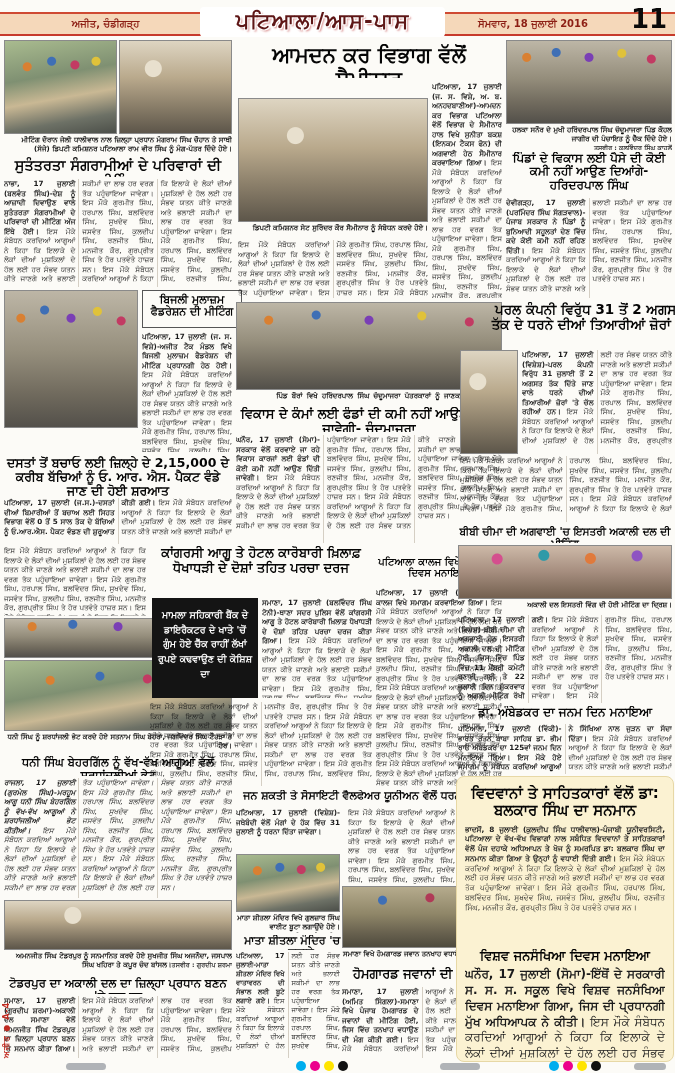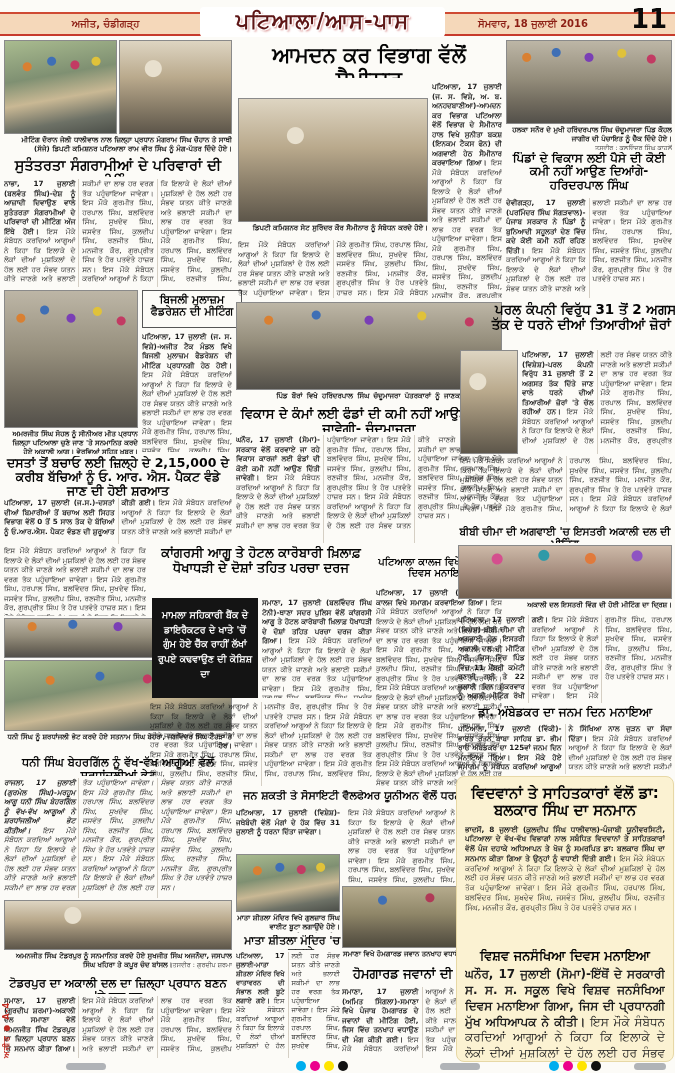--- a/index.html
+++ b/index.html
@@ -13,21 +13,21 @@
             letter-spacing:1px;color:#5e1616;line-height:28px;
             text-shadow:1px 1px 0 #fff,-1px -1px 0 #fff,1px -1px 0 #fff,-1px 1px 0 #fff,2px 2px 2px #d98f8f;}
   .pageno{font-size:26px;font-weight:700;color:#0a0a0a;text-align:center;border-bottom:2px solid #c73a2b;}
   
   .hl{font-weight:700;color:#050505;text-align:center;line-height:1.12;overflow:hidden;}
   .body-txt{font-size:7.2px;line-height:1.32;text-align:justify;color:#1b1b1b;overflow:hidden;}
   .body-txt b{font-weight:700;}
   .c2{column-count:2;column-gap:7px;column-rule:1px solid #d5cfc4;}
   .c3{column-count:3;column-gap:7px;column-rule:1px solid #d5cfc4;}
   .cap{font-size:7px;font-weight:700;line-height:1.25;color:#0e0e0e;overflow:hidden;text-align:right;}
-  .credit{float:right;font-size:6.4px;font-weight:400;color:#333;}
+  .credit{float:right;font-size:6.4px;font-weight:700;color:#333;}
   .boxed{border:1px solid #555;padding:3px 2px;}
   .inset-box{background:#141414;color:#fff;font-weight:700;font-size:9.5px;line-height:1.55;
              text-align:center;padding:10px 5px;box-sizing:border-box;overflow:hidden;}
   .cream{background:#fbf2d2;border:1px solid #e7d8a6;border-radius:8px;}
   
   .photo{border:1px solid #8a8a8a;}
   .ph-a{background:radial-gradient(circle at 20% 28%,#d98032 0 4px,transparent 5px),
         radial-gradient(circle at 42% 22%,#3f6fb5 0 4px,transparent 5px),
         radial-gradient(circle at 63% 26%,#c23b63 0 4px,transparent 5px),
         radial-gradient(circle at 82% 22%,#e0c23a 0 4px,transparent 5px),
@@ -70,21 +70,20 @@
   <div class="abs photo ph-a" style="left:4px;top:40px;width:113px;height:94px;"></div>
   <div class="abs photo ph-b" style="left:119px;top:40px;width:113px;height:94px;"></div>
   <div class="abs cap" style="left:4px;top:136px;width:228px;height:20px;">ਮੀਟਿੰਗ ਦੌਰਾਨ ਜੇਲੀ ਧਾਲੀਵਾਲ ਨਾਲ ਜ਼ਿਲ੍ਹਾ ਪ੍ਰਧਾਨ ਮੰਗਰਾਮ ਸਿੰਘ ਚੌਹਾਨ ਤੇ ਸਾਥੀ (ਸੱਜੇ) ਡਿਪਟੀ ਕਮਿਸ਼ਨਰ ਪਟਿਆਲਾ ਰਾਮ ਵੀਰ ਸਿੰਘ ਨੂੰ ਮੰਗ-ਪੱਤਰ ਦਿੰਦੇ ਹੋਏ।</div>
   <h2 class="abs hl" style="left:4px;top:157px;width:228px;height:20px;font-size:14.5px;margin:0;">ਸੁਤੰਤਰਤਾ ਸੰਗਰਾਮੀਆਂ ਦੇ ਪਰਿਵਾਰਾਂ ਦੀ ਮੀਟਿੰਗ</h2>
   <div class="abs body-txt c3" style="left:4px;top:179px;width:228px;height:108px;">
     <b>ਨਾਭਾ, 17 ਜੁਲਾਈ (ਬਲਵੰਤ ਸਿੰਘ)-ਦੇਸ਼ ਨੂੰ ਆਜ਼ਾਦੀ ਦਿਵਾਉਣ ਵਾਲੇ ਸੁਤੰਤਰਤਾ ਸੰਗਰਾਮੀਆਂ ਦੇ ਪਰਿਵਾਰਾਂ ਦੀ ਮੀਟਿੰਗ ਅੱਜ ਇੱਥੇ ਹੋਈ।</b>
     <span> ਇਸ ਮੌਕੇ ਸੰਬੋਧਨ ਕਰਦਿਆਂ ਆਗੂਆਂ ਨੇ ਕਿਹਾ ਕਿ ਇਲਾਕੇ ਦੇ ਲੋਕਾਂ ਦੀਆਂ ਮੁਸ਼ਕਿਲਾਂ ਦੇ ਹੱਲ ਲਈ ਹਰ ਸੰਭਵ ਯਤਨ ਕੀਤੇ ਜਾਣਗੇ ਅਤੇ ਭਲਾਈ ਸਕੀਮਾਂ ਦਾ ਲਾਭ ਹਰ ਵਰਗ ਤੱਕ ਪਹੁੰਚਾਇਆ ਜਾਵੇਗਾ। ਇਸ ਮੌਕੇ ਗੁਰਮੀਤ ਸਿੰਘ, ਹਰਪਾਲ ਸਿੰਘ, ਬਲਵਿੰਦਰ ਸਿੰਘ, ਸੁਖਦੇਵ ਸਿੰਘ, ਜਸਵੰਤ ਸਿੰਘ, ਕੁਲਦੀਪ ਸਿੰਘ, ਰਣਜੀਤ ਸਿੰਘ, ਮਨਜੀਤ ਕੌਰ, ਗੁਰਪ੍ਰੀਤ ਸਿੰਘ ਤੇ ਹੋਰ ਪਤਵੰਤੇ ਹਾਜ਼ਰ ਸਨ। ਇਸ ਮੌਕੇ ਸੰਬੋਧਨ ਕਰਦਿਆਂ ਆਗੂਆਂ ਨੇ ਕਿਹਾ ਕਿ ਇਲਾਕੇ ਦੇ ਲੋਕਾਂ ਦੀਆਂ ਮੁਸ਼ਕਿਲਾਂ ਦੇ ਹੱਲ ਲਈ ਹਰ ਸੰਭਵ ਯਤਨ ਕੀਤੇ ਜਾਣਗੇ ਅਤੇ ਭਲਾਈ ਸਕੀਮਾਂ ਦਾ ਲਾਭ ਹਰ ਵਰਗ ਤੱਕ ਪਹੁੰਚਾਇਆ ਜਾਵੇਗਾ। ਇਸ ਮੌਕੇ ਗੁਰਮੀਤ ਸਿੰਘ, ਹਰਪਾਲ ਸਿੰਘ, ਬਲਵਿੰਦਰ ਸਿੰਘ, ਸੁਖਦੇਵ ਸਿੰਘ, ਜਸਵੰਤ ਸਿੰਘ, ਕੁਲਦੀਪ ਸਿੰਘ, ਰਣਜੀਤ ਸਿੰਘ, ਮਨਜੀਤ ਕੌਰ, ਗੁਰਪ੍ਰੀਤ ਸਿੰਘ ਤੇ ਹੋਰ ਪਤਵੰਤੇ ਹਾਜ਼ਰ ਸਨ।</span>
   </div>
 
   <div class="abs photo ph-c" style="left:4px;top:290px;width:134px;height:138px;"></div>
-  <div class="abs cap" style="left:4px;top:430px;width:134px;height:24px;">ਅਮਰਜੀਤ ਸਿੰਘ ਸੋਹਲ ਨੂੰ ਸੀਨੀਅਰ ਮੀਤ ਪ੍ਰਧਾਨ ਜ਼ਿਲ੍ਹਾ ਪਟਿਆਲਾ ਚੁਣੇ ਜਾਣ 'ਤੇ ਸਨਮਾਨਿਤ ਕਰਦੇ ਹੋਏ ਅਕਾਲੀ ਆਗੂ। ਵੇਰਵਿਆਂ ਸਹਿਤ ਖ਼ਬਰ।</div>
 
   <h3 class="abs hl boxed" style="left:142px;top:290px;width:100px;height:38px;font-size:11px;margin:0;">ਬਿਜਲੀ ਮੁਲਾਜ਼ਮ ਫੈਡਰੇਸ਼ਨ ਦੀ ਮੀਟਿੰਗ</h3>
   <div class="abs body-txt" style="left:142px;top:332px;width:90px;height:120px;">
     <b>ਪਟਿਆਲਾ, 17 ਜੁਲਾਈ (ਜ. ਸ. ਵਿਸ਼ੇ)-ਅਜੀਤ ਟੈਕ ਮੰਡਲ ਵਿਖੇ ਬਿਜਲੀ ਮੁਲਾਜ਼ਮ ਫੈਡਰੇਸ਼ਨ ਦੀ ਮੀਟਿੰਗ ਪ੍ਰਧਾਨਗੀ ਹੇਠ ਹੋਈ।</b>
     <span> ਇਸ ਮੌਕੇ ਸੰਬੋਧਨ ਕਰਦਿਆਂ ਆਗੂਆਂ ਨੇ ਕਿਹਾ ਕਿ ਇਲਾਕੇ ਦੇ ਲੋਕਾਂ ਦੀਆਂ ਮੁਸ਼ਕਿਲਾਂ ਦੇ ਹੱਲ ਲਈ ਹਰ ਸੰਭਵ ਯਤਨ ਕੀਤੇ ਜਾਣਗੇ ਅਤੇ ਭਲਾਈ ਸਕੀਮਾਂ ਦਾ ਲਾਭ ਹਰ ਵਰਗ ਤੱਕ ਪਹੁੰਚਾਇਆ ਜਾਵੇਗਾ। ਇਸ ਮੌਕੇ ਗੁਰਮੀਤ ਸਿੰਘ, ਹਰਪਾਲ ਸਿੰਘ, ਬਲਵਿੰਦਰ ਸਿੰਘ, ਸੁਖਦੇਵ ਸਿੰਘ, ਜਸਵੰਤ ਸਿੰਘ, ਕੁਲਦੀਪ ਸਿੰਘ, ਰਣਜੀਤ ਸਿੰਘ, ਮਨਜੀਤ ਕੌਰ, ਗੁਰਪ੍ਰੀਤ ਸਿੰਘ ਤੇ ਹੋਰ ਪਤਵੰਤੇ ਹਾਜ਼ਰ ਸਨ।</span>
   </div>
 
   <h2 class="abs hl" style="left:4px;top:456px;width:228px;height:40px;font-size:12.5px;margin:0;">ਦਸਤਾਂ ਤੋਂ ਬਚਾਓ ਲਈ ਜ਼ਿਲ੍ਹੇ ਦੇ 2,15,000 ਦੇ ਕਰੀਬ ਬੱਚਿਆਂ ਨੂੰ ਓ. ਆਰ. ਐਸ. ਪੈਕਟ ਵੰਡੇ ਜਾਣ ਦੀ ਹੋਈ ਸ਼ੁਰੂਆਤ</h2>
   <div class="abs body-txt c2" style="left:4px;top:498px;width:228px;height:46px;">
     <b>ਪਟਿਆਲਾ, 17 ਜੁਲਾਈ (ਜ.ਸ.)-ਦਸਤਾਂ ਦੀਆਂ ਬਿਮਾਰੀਆਂ ਤੋਂ ਬਚਾਅ ਲਈ ਸਿਹਤ ਵਿਭਾਗ ਵੱਲੋਂ 0 ਤੋਂ 5 ਸਾਲ ਤੱਕ ਦੇ ਬੱਚਿਆਂ ਨੂੰ ਓ.ਆਰ.ਐਸ. ਪੈਕਟ ਵੰਡਣ ਦੀ ਸ਼ੁਰੂਆਤ ਕੀਤੀ ਗਈ।</b>

